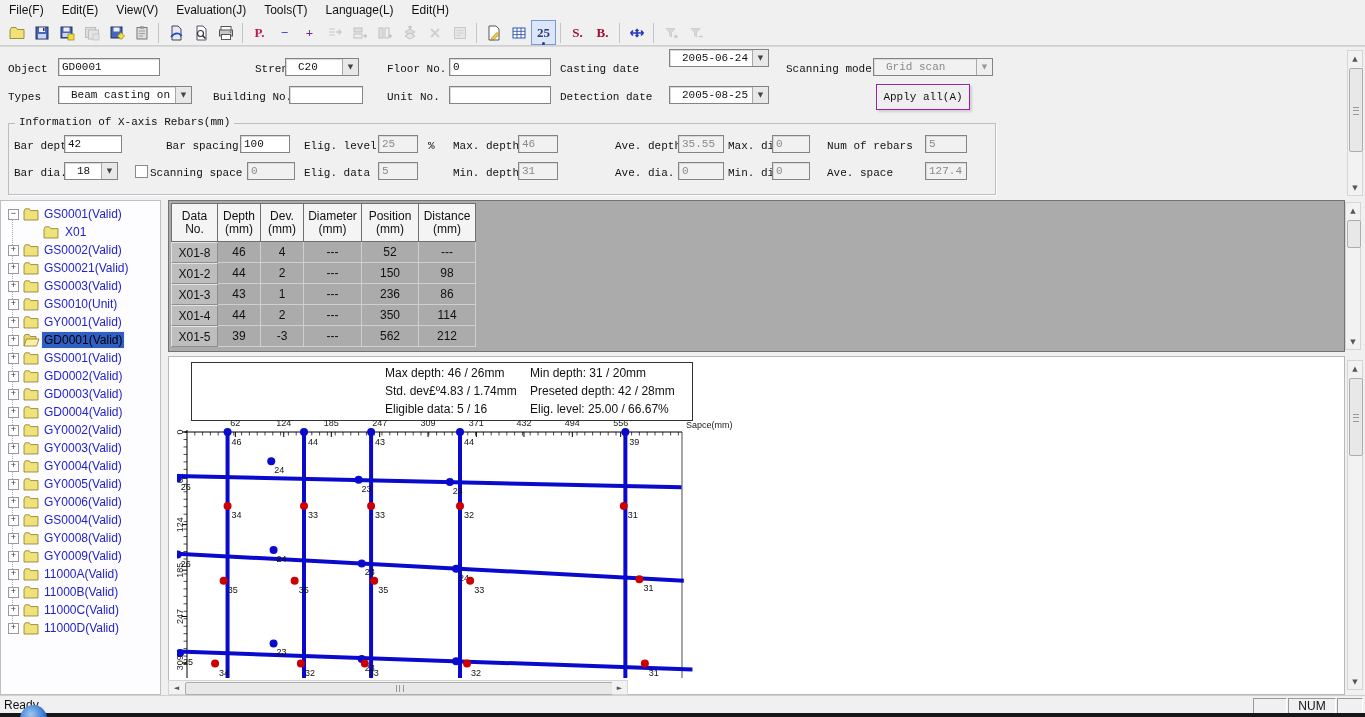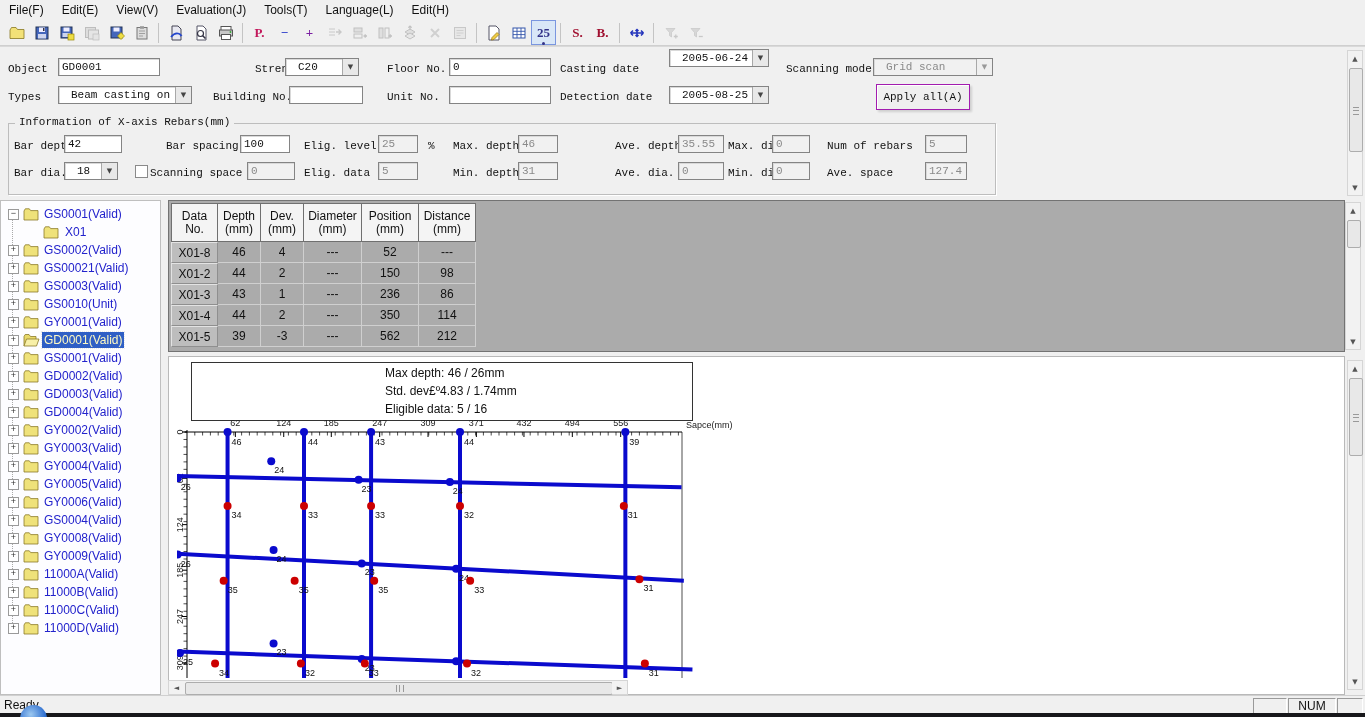--- a/index.html
+++ b/index.html
@@ -37,21 +37,21 @@
   .f-check{position:absolute;width:11px;height:11px;background:#fff;border:1px solid #8a8a8a;}
   .groupbox{position:absolute;border:1px solid #BDBDBD;box-shadow:1px 1px 0 #ffffff;}
   .groupbox-title{position:absolute;top:-8px;left:6px;background:#F0F0F0;padding:0 4px;white-space:nowrap;}
   
   .treepane{position:absolute;left:0;top:200px;width:161px;height:495px;background:#FDFDFF;
             border:1px solid #BFBFBF;box-sizing:border-box;overflow:hidden;}
   .tree-expand{position:absolute;width:9px;height:9px;background:#fff;border:1px solid #9a9a9a;
                font-size:9px;line-height:7px;text-align:center;color:#333;top:4px;}
   .tree-folder{position:absolute;top:2px;}
   .tree-label{position:absolute;white-space:nowrap;color:#2222CC;padding:1px 2px;}
-  .tree-label.selected{background:#2F5FC5;color:#fef9c3;outline:1px dotted #EAEAEA;}
+  .tree-label.selected{background:#2F5FC5;color:#000000;outline:1px dotted #EAEAEA;}
   .tree-spine{position:absolute;border-left:1px dotted #A9A9A9;}
   
   .tablepane{position:absolute;left:168px;top:200px;width:1177px;height:152px;background:#ABABAB;
              border:1px solid #737373;box-sizing:border-box;}
   .tbl{position:absolute;left:2px;top:2px;display:grid;}
   .tbl-h{background:#F4F4F4;border:1px solid #707070;border-left-width:0;display:flex;flex-direction:column;
          align-items:center;justify-content:center;line-height:13px;}
   .tbl-h:first-child{border-left-width:1px;}
   .tbl-rl{background:#BDBDBD;border:1px solid;border-color:#E3E3E3 #8F8F8F #8F8F8F #E3E3E3;
           display:flex;align-items:center;justify-content:center;}
@@ -549,20 +549,25 @@
         <div class="tbl-d" style="height: 20px;">212</div>
       </div>
   </div>
 
   <div class="chartpane">
     <div class="chart-info" id="chartinfo">
         <div class="ci-col" style="left: 170px; margin-left: 23px;">
           <div class="ci-line">Max depth: 46 / 26mm</div>
           <div class="ci-line">Std. dev£º4.83 / 1.74mm</div>
           <div class="ci-line">Eligible data: 5 / 16</div>
+        </div>
+        <div class="ci-col" style="left: 338px;">
+          <div class="ci-line">Min depth: 31 / 20mm</div>
+          <div class="ci-line">Preseted depth: 42 / 28mm</div>
+          <div class="ci-line">Elig. level: 25.00 / 66.67%</div>
         </div>
       </div>
     <svg id="plot" width="570" height="263" viewBox="0 0 570 263">
         <line x1="8" y1="17" x2="505" y2="17" stroke="#000000" stroke-width="1"></line>
         <line x1="10" y1="15" x2="10" y2="263" stroke="#000000" stroke-width="1"></line>
         <line x1="505" y1="17" x2="505" y2="263" stroke="#000000" stroke-width="0.7"></line>
         <line x1="17.8" y1="17" x2="17.8" y2="20.5" stroke="#000000" stroke-width="0.7"></line>
         <line x1="25.6" y1="17" x2="25.6" y2="20.5" stroke="#000000" stroke-width="0.7"></line>
         <line x1="33.400000000000006" y1="17" x2="33.400000000000006" y2="20.5" stroke="#000000" stroke-width="0.7"></line>
         <line x1="41.2" y1="17" x2="41.2" y2="20.5" stroke="#000000" stroke-width="0.7"></line>

